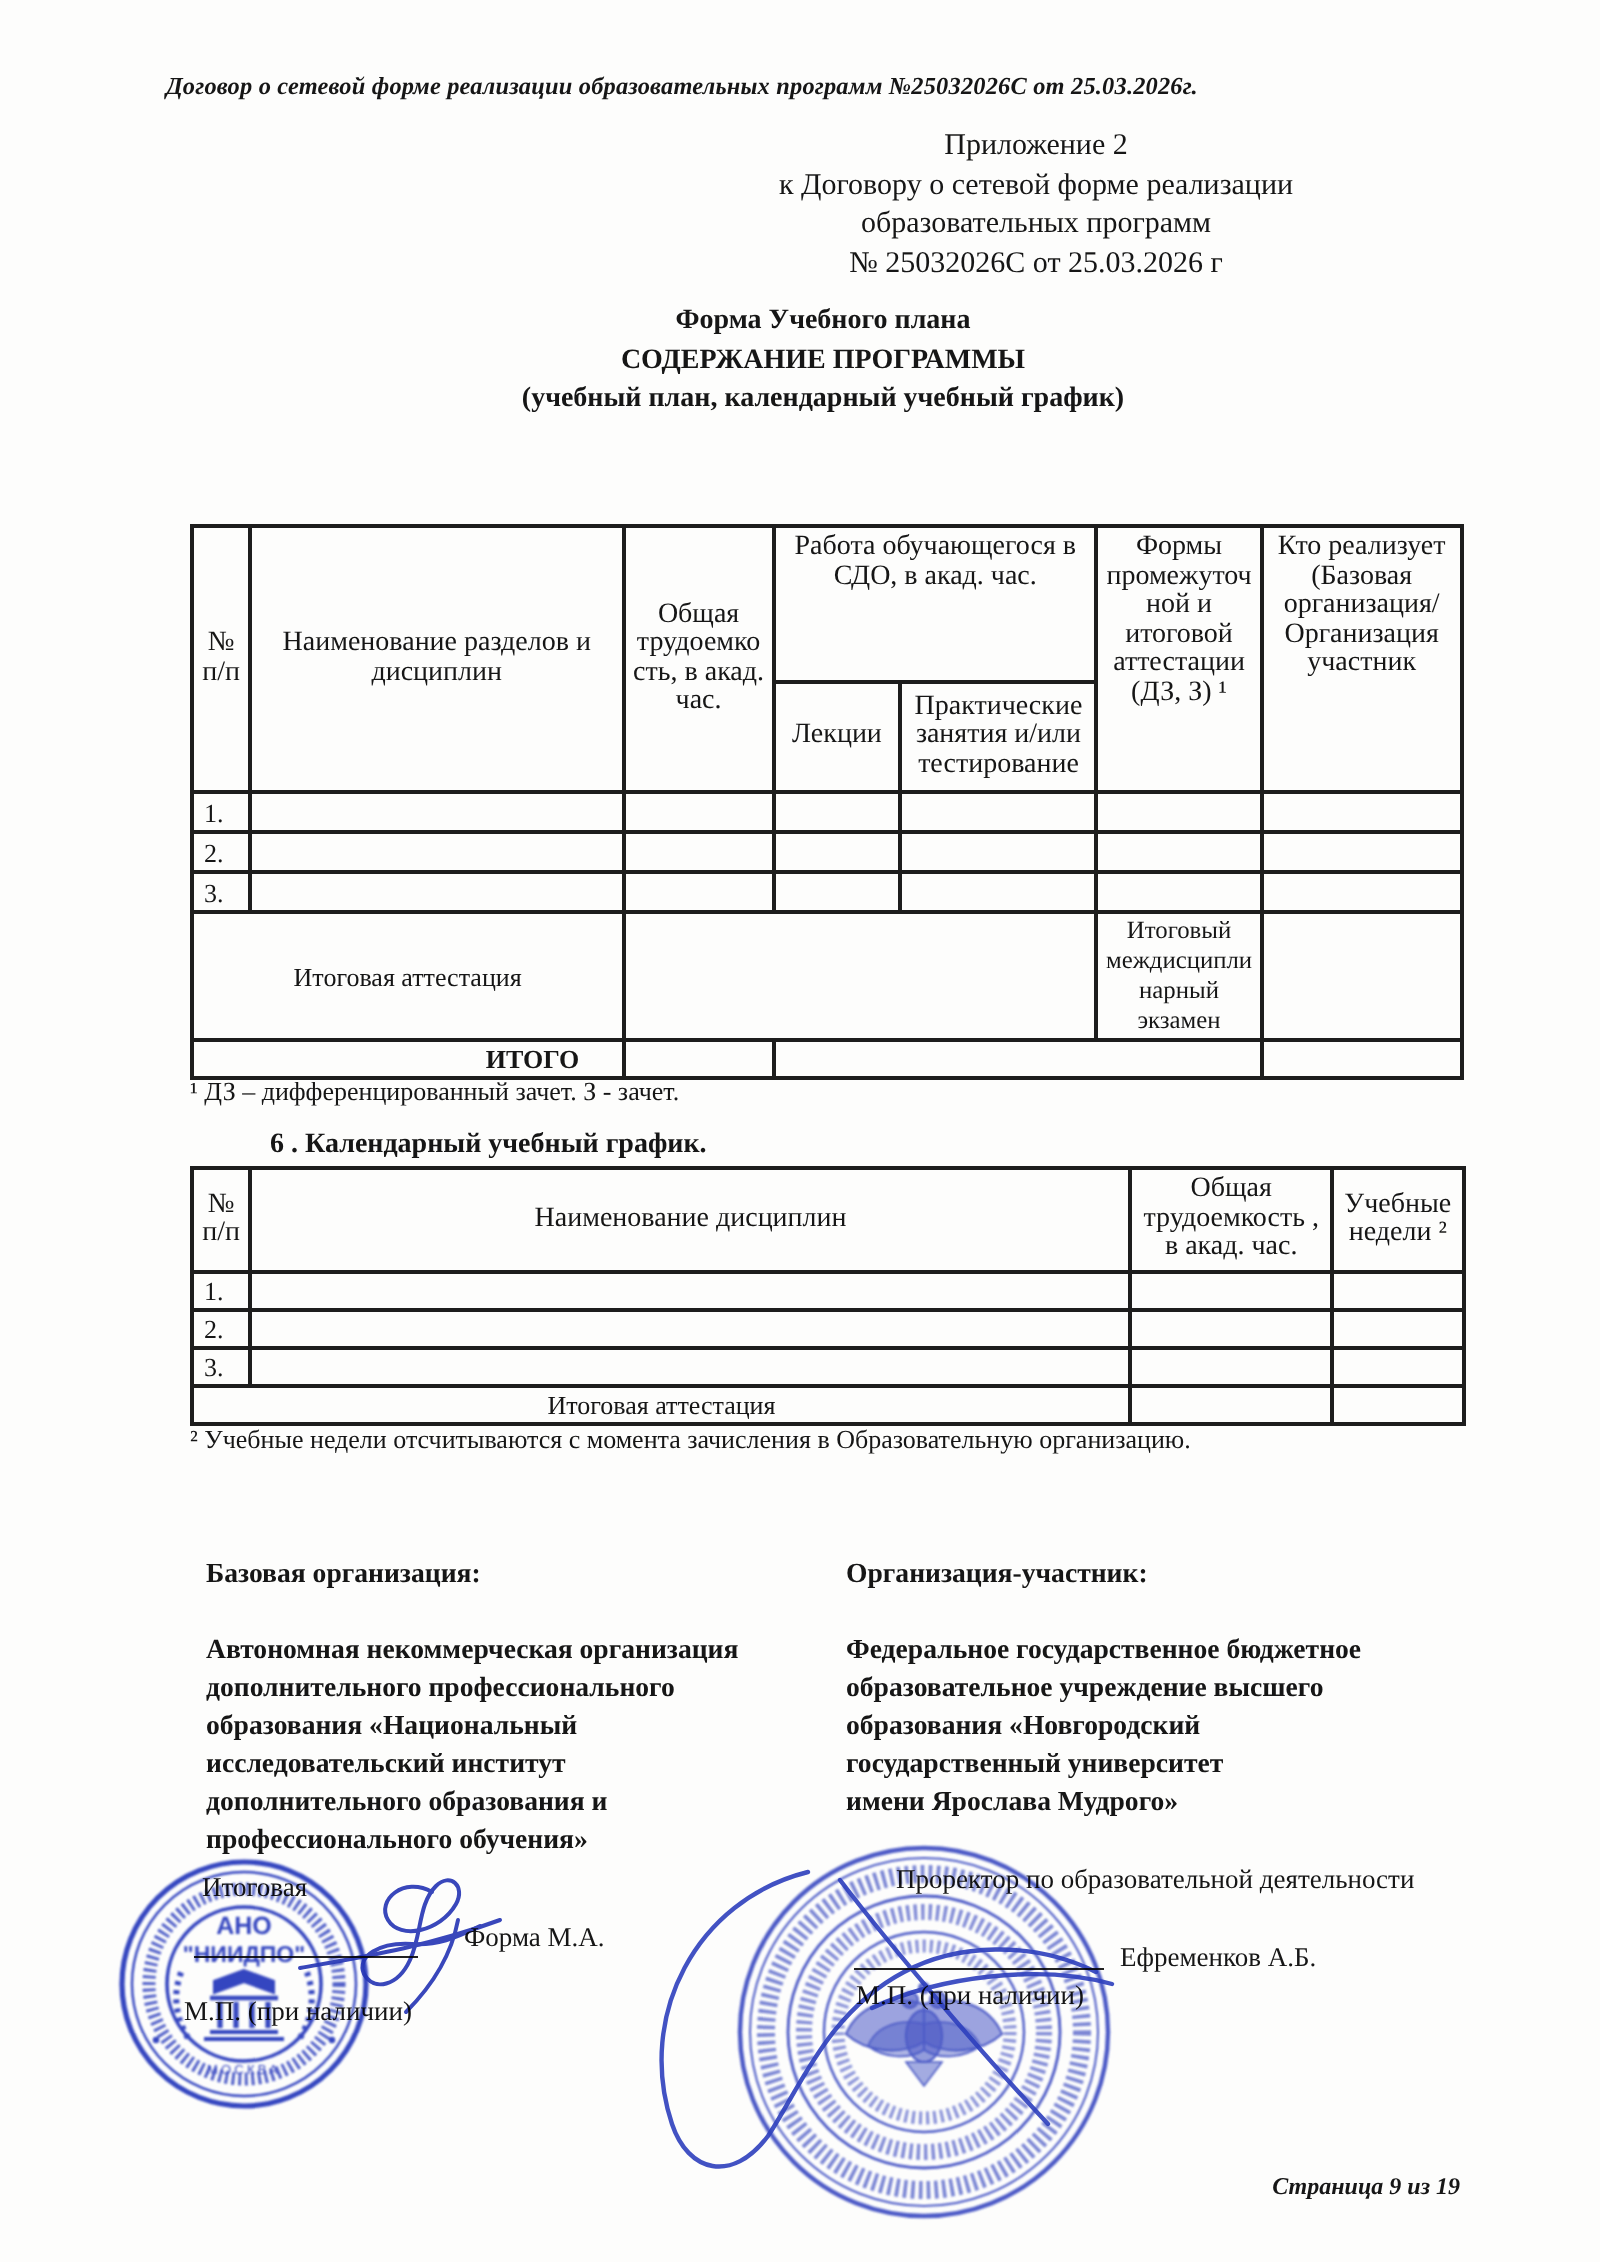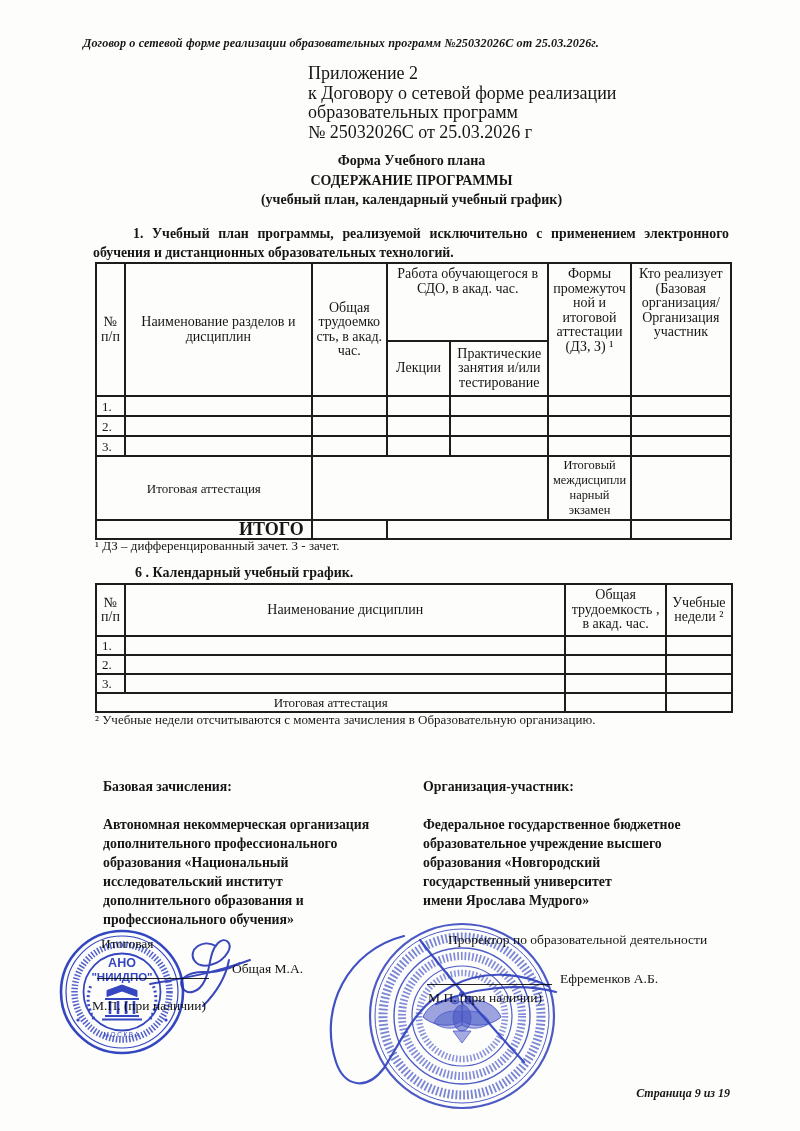--- a/index.html
+++ b/index.html
@@ -9,21 +9,21 @@
     font-family:"Liberation Serif","DejaVu Serif",serif;
     overflow:hidden;box-shadow:0 0 6px rgba(0,0,0,.25);
   }
   .abs{position:absolute;}
   .preline{white-space:pre-line;}
   .b{font-weight:bold;}
   .center{text-align:center;}
   .right{text-align:right;}
 
   .header-ref{left:83px;top:36px;font-size:12.2px;font-style:italic;font-weight:600;letter-spacing:.1px;}
-  .appendix{right:72px;top:64px;width:420px;text-align:left;font-size:18px;line-height:19.5px;}
+  .appendix{right:72px;top:64px;width:420px;text-align:center;font-size:15px;line-height:19.5px;}
   .title{left:93px;top:151px;width:637px;text-align:center;font-weight:bold;font-size:14px;line-height:19.5px;}
   .para1{left:93px;top:225px;width:636px;font-weight:bold;font-size:13.8px;line-height:18.5px;text-align:justify;text-indent:40px;}
 
   table{border-collapse:collapse;table-layout:fixed;}
   td,th{border:2px solid #1d1d1d;padding:1px 3px;overflow:hidden;}
   th{font-weight:normal;font-size:14px;line-height:14.5px;text-align:center;vertical-align:middle;}
   td{font-size:13px;line-height:15px;vertical-align:middle;}
   .t1{left:95px;top:262px;width:637px;}
   .t2{left:95px;top:583px;width:638px;}
   .vtop{vertical-align:top;padding-top:3px;}
@@ -50,21 +50,20 @@
 
   <div class="abs appendix preline">Приложение 2
 к Договору о сетевой форме реализации
 образовательных программ
 № 25032026С от 25.03.2026 г</div>
 
   <div class="abs title preline">Форма Учебного плана
 СОДЕРЖАНИЕ ПРОГРАММЫ
 (учебный план, календарный учебный график)</div>
 
-  <div class="abs para1">1. Учебный план программы, реализуемой исключительно с применением электронного обучения и дистанционных образовательных технологий.</div>
 
   <table class="abs t1">
     <colgroup>
       <col style="width:29px">
         <col style="width:186px">
         <col style="width:75px">
       <col style="width:63px">
         <col style="width:98px">
         <col style="width:82px">
         <col style="width:100px">
@@ -109,21 +108,21 @@
       <td></td>
           <td></td>
     </tr>
     <tr style="height:62px">
       <td colspan="2" class="center">Итоговая аттестация</td>
       <td colspan="3"></td>
       <td class="center bw" style="font-size:12.4px">Итоговый междисциплинарный экзамен</td>
       <td></td>
     </tr>
     <tr style="height:18px">
-      <td colspan="2" class="right b" style="padding-right:7px;font-size:18px">ИТОГО</td>
+      <td colspan="2" class="right b" style="padding-right:21px;font-size:13px">ИТОГО</td>
       <td></td>
       <td colspan="3"></td>
       <td></td>
     </tr>
   </tbody>
     </table>
 
   <div class="abs fn" style="top:538px">¹ ДЗ – дифференцированный зачет. З - зачет.</div>
 
   <div class="abs h2sec">6 . Календарный учебный график.</div>
@@ -164,40 +163,40 @@
       <td colspan="2" class="center">Итоговая аттестация</td>
       <td></td>
           <td></td>
     </tr>
   </tbody>
     </table>
 
   <div class="abs fn" style="top:712px">² Учебные недели отсчитываются с момента зачисления в Образовательную организацию.</div>
 
   <div class="abs orgcol" style="left:103px;top:777px;width:300px">
-    <span class="orglabel">Базовая зачисления:</span>
+    <span class="orglabel">Базовая организация:</span>
     <span class="preline">Автономная некоммерческая организация
 дополнительного профессионального
 образования «Национальный
 исследовательский институт
 дополнительного образования и
 профессионального обучения»</span>
   </div>
   <div class="abs orgcol" style="left:423px;top:777px;width:310px">
     <span class="orglabel">Организация-участник:</span>
     <span class="preline">Федеральное государственное бюджетное
 образовательное учреждение высшего
  образования «Новгородский
 государственный университет
 имени Ярослава Мудрого»</span>
   </div>
 
   <div class="abs sigtext" style="left:101px;top:936px">Итоговая</div>
   <div class="abs sigline" style="left:97px;top:978px;width:112px"></div>
-  <div class="abs sigtext" style="left:232px;top:961px">Общая М.А.</div>
+  <div class="abs sigtext" style="left:232px;top:961px">Форма М.А.</div>
   <div class="abs sigtext" style="left:92px;top:998px">М.П. (при наличии)</div>
 
   <div class="abs sigtext" style="left:448px;top:932px;width:300px">Проректор по образовательной деятельности</div>
   <div class="abs sigline" style="left:427px;top:984px;width:125px"></div>
   <div class="abs sigtext" style="left:560px;top:971px">Ефременков А.Б.</div>
   <div class="abs sigtext" style="left:428px;top:990px">М.П. (при наличии)</div>
 
   <div class="abs pagefoot">Страница 9 из 19</div>
 
   <svg class="overlay" viewBox="0 0 800 1131" xmlns="http://www.w3.org/2000/svg">

